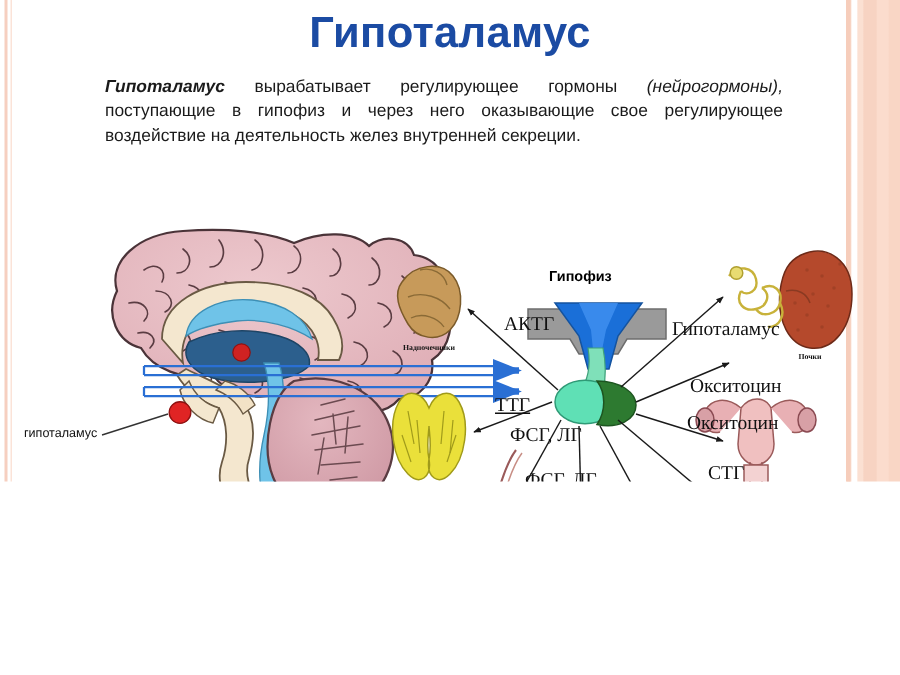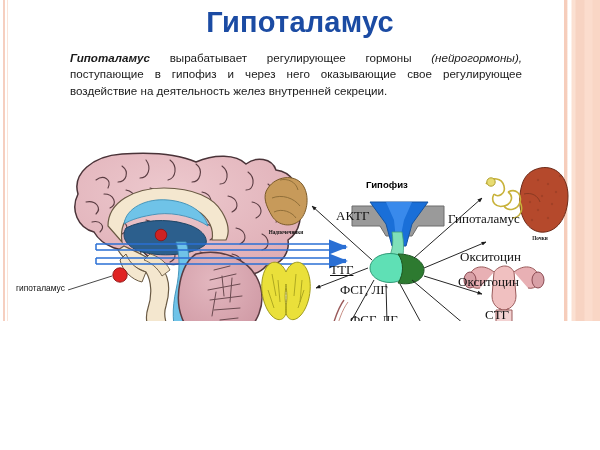--- a/index.html
+++ b/index.html
@@ -368,21 +368,21 @@
 
     <div class="lbl hyp" style="left:16px;top:134px;">гипоталамус</div>
 
     <div class="lbl pit" style="left:366px;top:30px;">Гипофиз</div>
 
     <div class="lbl small" style="left:336px;top:59px;">АКТГ</div>
     <div class="lbl small" style="left:330px;top:113px;text-decoration:underline;">ТТГ</div>
     <div class="lbl small" style="left:340px;top:133px;">ФСГ, ЛГ</div>
     <div class="lbl small" style="left:350px;top:163px;">ФСГ, ЛГ</div>
     <div class="lbl small" style="left:392px;top:182px;margin-left:20px;">Пролактин</div>
-    <div class="lbl small" style="left:472px;top:158px;margin-left:13px;">СТГ</div>
+    <div class="lbl small" style="left:472px;top:158px;">СТГ</div>
     <div class="lbl small" style="left:448px;top:62px;">Гипоталамус</div>
     <div class="lbl small" style="left:460px;top:100px;">Окситоцин</div>
     <div class="lbl small" style="left:458px;top:125px;">Окситоцин</div>
 
     <div class="lbl tiny" style="left:258px;top:80px;width:56px;">Надпочечники</div>
     <div class="lbl tiny" style="left:254px;top:172px;width:62px;">Щитовидная</div>
     <div class="lbl tiny" style="left:254px;top:180px;width:62px;">железа</div>
     <div class="lbl tiny" style="left:292px;top:241px;width:44px;">Яичко</div>
     <div class="lbl tiny" style="left:380px;top:257px;width:42px;">Яичник</div>
     <div class="lbl tiny" style="left:420px;top:268px;width:72px;">Молочная железа</div>

